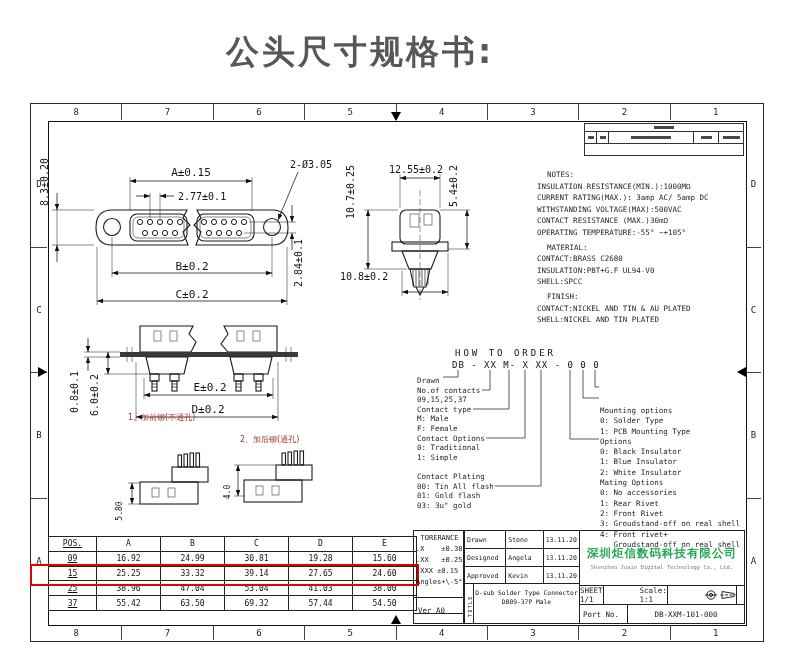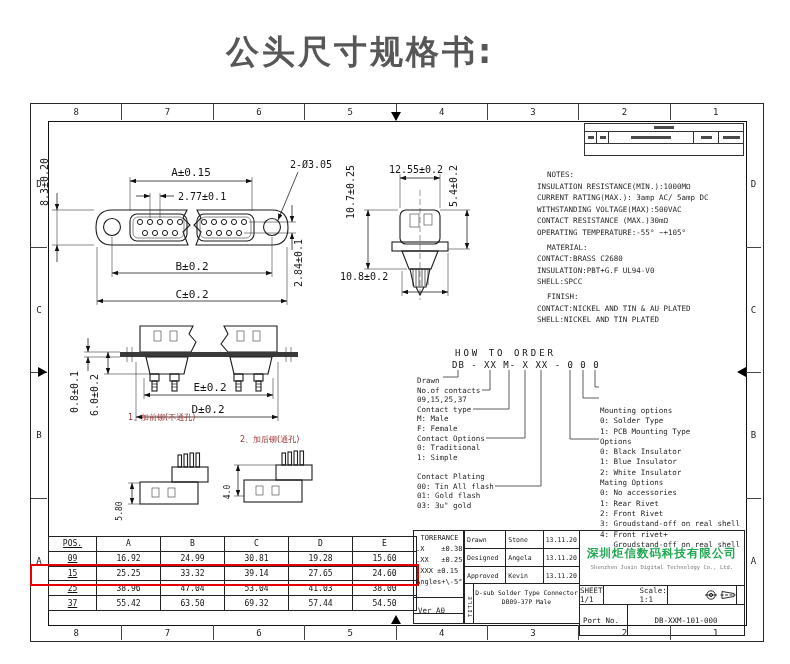--- a/index.html
+++ b/index.html
@@ -66,21 +66,21 @@
   .ttl{left:51px;top:53px;width:116px;height:41px;}
   .ttl-strip{position:absolute;left:0;top:0;width:9px;height:100%;border-right:1px solid #222;box-sizing:border-box;}
   .ttl-vert{position:absolute;left:-9px;top:16px;width:28px;transform:rotate(-90deg);font-size:5.5px;letter-spacing:1px;color:#222;}
   .ttl-main{position:absolute;left:9px;top:4px;width:105px;text-align:center;font-size:6.3px;line-height:9px;color:#111;}
   .company{left:166px;top:0;width:166px;height:56px;display:flex;flex-direction:column;align-items:center;justify-content:center;}
   .company .cn{font-size:11.5px;font-weight:700;letter-spacing:1px;font-family:"DejaVu Sans","Liberation Sans",sans-serif;}
   .company .en{font-size:5.5px;color:#7a7a7a;margin-top:3px;}
   .sheetrow{left:166px;top:55px;width:166px;height:20px;display:flex;gap:36px;}
   .sheetrow>div{border-right:1px solid #222;box-sizing:border-box;display:flex;align-items:center;justify-content:center;font-size:7.5px;}
   .sheetrow>div:last-child{border-right:none;}
-  .partrow{left:166px;top:74px;width:166px;height:32px;display:flex;}
+  .partrow{left:166px;top:74px;width:166px;height:20px;display:flex;}
   .partrow>div{box-sizing:border-box;display:flex;align-items:center;font-size:7.5px;}
   .rohs{font-weight:700;font-size:10px;}
   
   .rev{position:absolute;left:584px;top:123px;width:160px;height:33px;border:1px solid #333;box-sizing:border-box;}
   .rev .r1{height:7px;border-bottom:1px solid #333;display:flex;align-items:center;justify-content:center;}
   .rev .r2{height:11px;border-bottom:1px solid #333;display:flex;}
   .rev .r2>div{border-right:1px solid #333;display:flex;align-items:center;justify-content:center;}
   .rev .r2>div:last-child{border-right:none;}
   .bar{background:#4a4a4a;height:2.5px;}
 </style>

